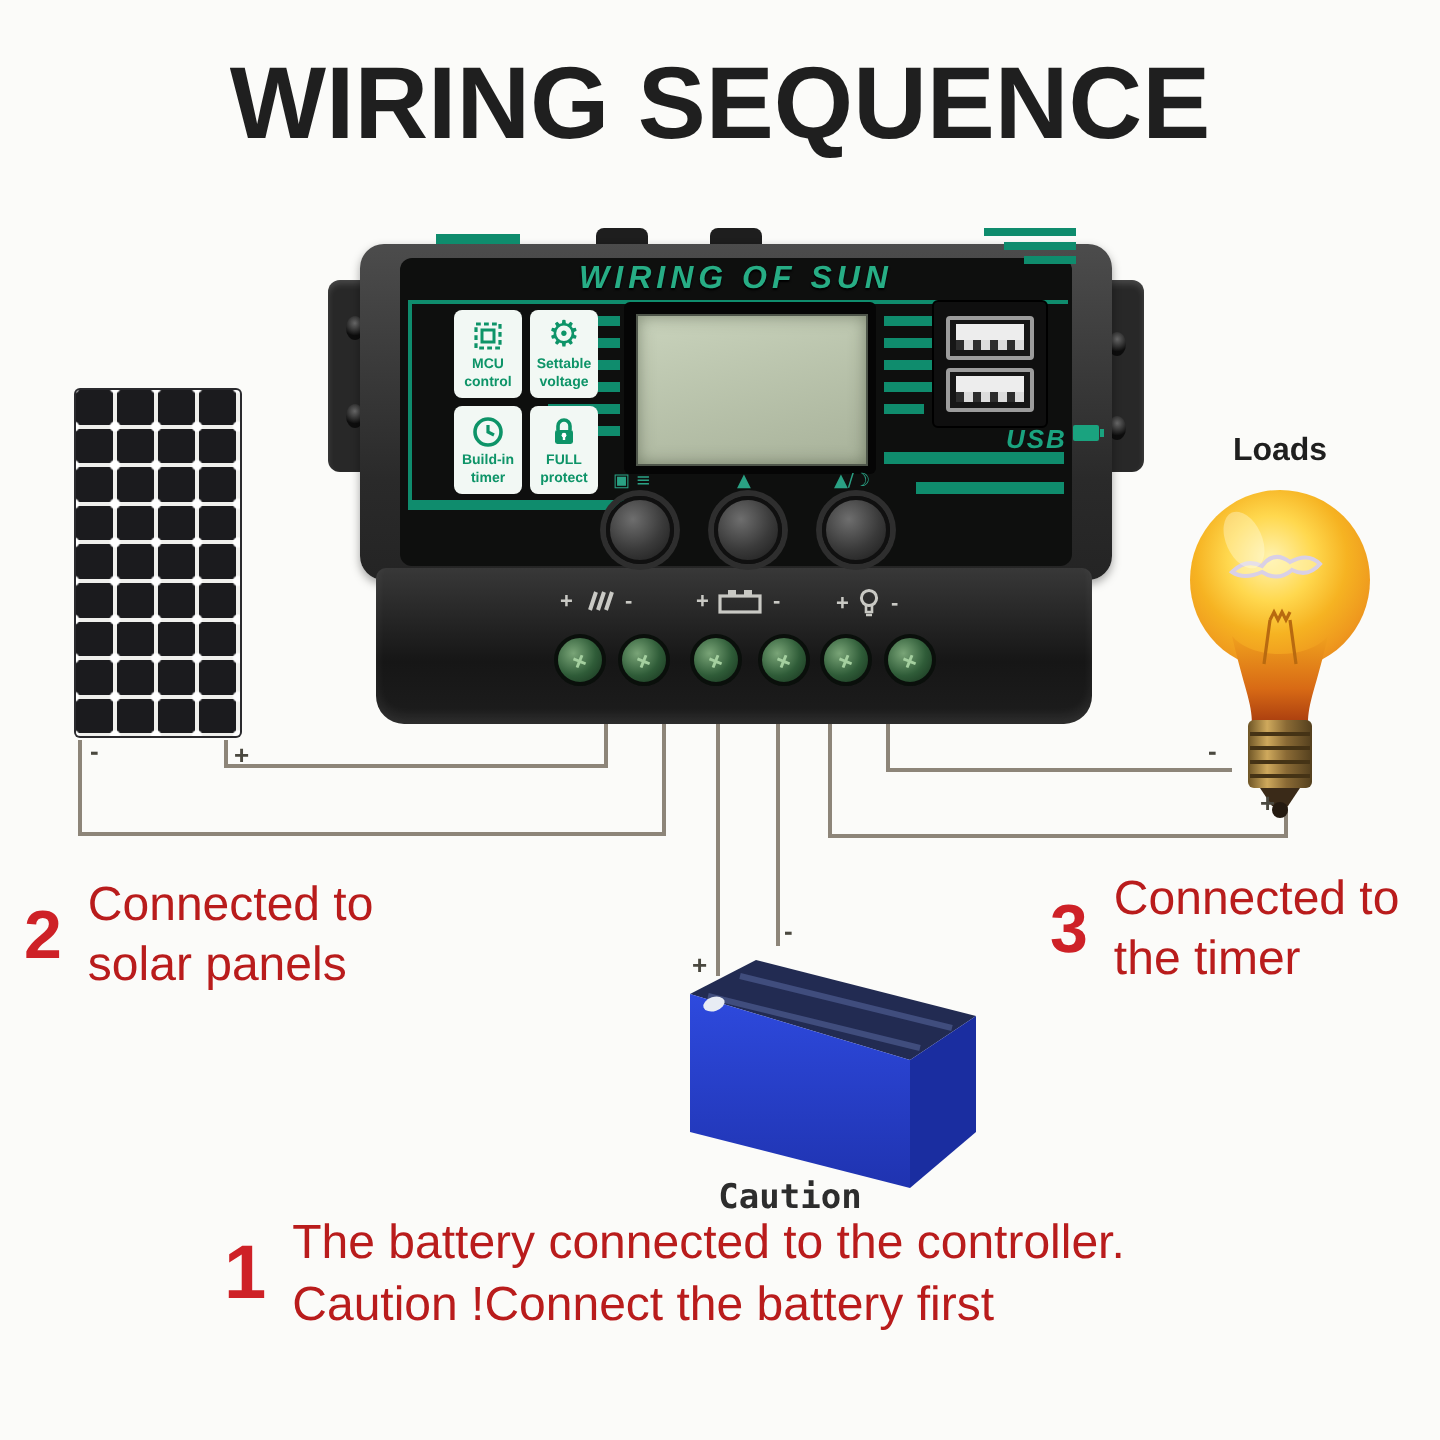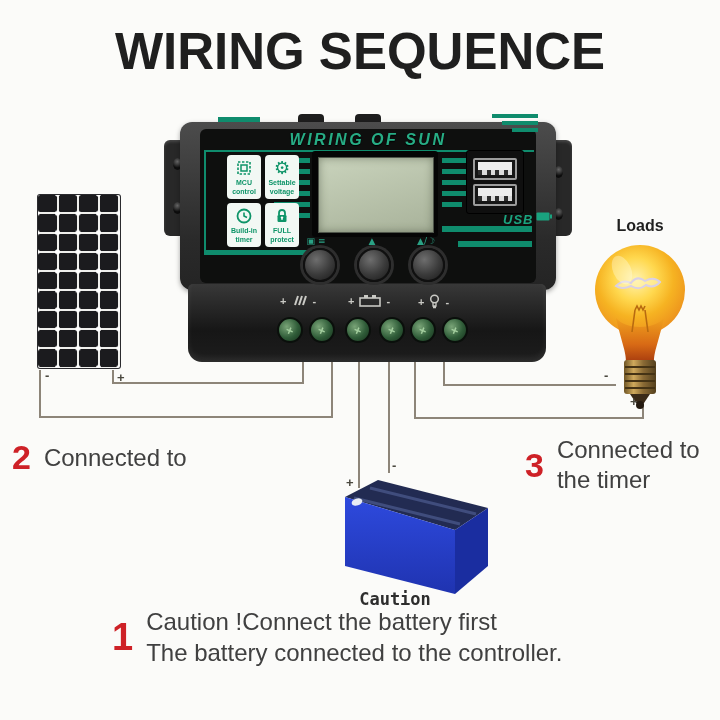--- a/index.html
+++ b/index.html
@@ -55,21 +55,21 @@
   .term-icons{display:flex;align-items:center;gap:4px;color:#c9c9c4;font-size:11px;font-weight:bold;}
   .term{position:absolute;top:317px;width:26px;height:26px;border-radius:50%;border:2px solid #0a0f0b;
         background:radial-gradient(circle at 35% 35%,#79a477,#2f5c38 55%,#16301c);
         display:flex;align-items:center;justify-content:center;box-sizing:border-box;}
   .term span{color:#a4cf9f;font-size:13px;font-weight:bold;transform:rotate(22deg);line-height:1;}
   
   .pol{position:absolute;font-size:13px;font-weight:bold;color:#4a483f;line-height:1;}
   
   .step{position:absolute;display:flex;align-items:center;}
   .step-num{color:#ce2127;font-weight:800;}
-  .step-text{color:#404040;}
+  .step-text{color:#b91c1c;}
   #step2 .step-num,#step3 .step-num{font-size:34px;margin-right:13px;}
   #step2 .step-text,#step3 .step-text{font-size:24px;line-height:30px;}
   #step1 .step-num{font-size:38px;margin-right:13px;}
   #step1 .step-text{font-size:24px;line-height:31px;}
   #loads-label{left:600px;top:217px;width:80px;text-align:center;font-size:16px;font-weight:bold;color:#1f1f1f;}
   #battery-label{left:355px;top:589px;width:80px;text-align:center;font-size:17px;font-weight:bold;
                  color:#2d2d2d;font-family:"DejaVu Sans Mono",monospace;letter-spacing:0px;}
 </style>
 </head>
 <body>
@@ -290,30 +290,31 @@
   <div class="pol" style="left:117px;top:371px">+</div>
   <div class="pol" style="left:346px;top:476px">+</div>
   <div class="pol" style="left:392px;top:459px">-</div>
   <div class="pol" style="left:604px;top:369px">-</div>
   <div class="pol" style="left:630px;top:395px">+</div>
 
   <div id="step2" class="step" style="left:12px;top:438px">
     <span class="step-num">2</span>
     <span class="step-text">
       <div>Connected to</div>
+      <div>solar panels</div>
     </span>
   </div>
   <div id="step3" class="step" style="left:525px;top:435px">
     <span class="step-num">3</span>
     <span class="step-text">
       <div>Connected to</div>
       <div>the timer</div>
     </span>
   </div>
   <div id="step1" class="step" style="left:112px;top:606px">
     <span class="step-num">1</span>
     <span class="step-text">
+      <div>The battery connected to the controller.</div>
       <div>Caution !Connect the battery first</div>
-      <div>The battery connected to the controller.</div>
     </span>
   </div>
 
 </div>
 
 </body></html>

